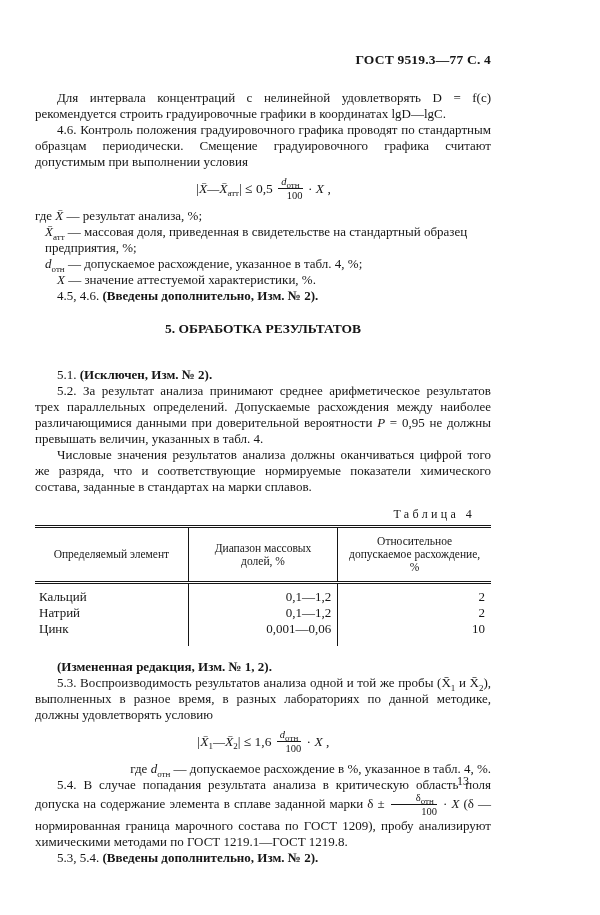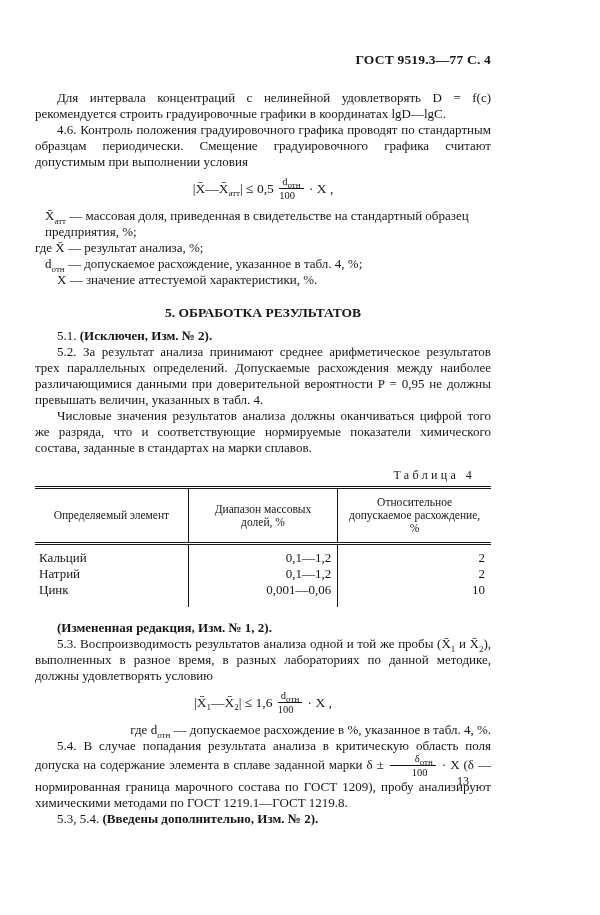--- a/index.html
+++ b/index.html
@@ -12,40 +12,40 @@
     position:relative;width:521px;height:915px;box-sizing:border-box;
     padding:52px 30px 0 35px;overflow:hidden;background:#fff;
   }
   .doc-header{
     text-align:right;font-weight:bold;font-size:13.5px;line-height:16px;
     margin:0 0 22px 0;letter-spacing:0.2px;
   }
   .para{
     margin:0;font-size:13px;line-height:16px;text-align:justify;text-indent:22px;
   }
-  .v{}
+  .v{font-style:italic;}
   sub.sm{font-size:9px;line-height:0;}
   .formula{
     text-align:center;font-size:13.5px;line-height:18px;margin:7px 0 6px 0;
   }
   .frac{
-    display:inline-block;vertical-align:middle;text-align:left;
+    display:inline-block;vertical-align:middle;text-align:right;
     font-size:10.5px;line-height:11px;padding:0 2px;position:relative;top:-1px;
   }
   .frac .num{display:block;border-bottom:1px solid #161616;padding:0 3px 1px 3px;}
   .frac .den{display:block;padding-top:1px;}
   .defs{margin:2px 0 0 0;font-size:13px;line-height:16px;}
   .def{text-align:left;}
   .def.ind1{padding-left:10px;}
   .def.ind2{padding-left:22px;}
   .amend{margin-top:0;}
   .amend b{font-weight:bold;}
   .sec-title{
     text-align:center;font-weight:bold;font-size:13.5px;line-height:16px;
-    margin:17px 0 7px 0;
+    margin:17px 0 30px 0;
   }
   .tbl-label{
     text-align:right;font-size:12px;letter-spacing:0.28em;margin:12px 16px 3px 0;
   }
   table.t4{
     width:100%;border-collapse:collapse;border-top:3px double #161616;
     table-layout:fixed;
   }
   table.t4 th{
     font-weight:normal;font-size:11.5px;line-height:13px;text-align:center;
@@ -70,24 +70,25 @@
 <div class="page">
 
   <div class="doc-header">ГОСТ 9519.3—77 С. 4</div>
 
   <p class="para">Для интервала концентраций с нелинейной удовлетворять D = f(c) рекомендуется строить градуировочные графики в координатах lgD—lgC.</p>
   <p class="para">4.6. Контроль положения градуировочного графика проводят по стандартным образцам периодически. Смещение градуировочного графика считают допустимым при выполнении условия</p>
 
   <div class="formula"><span class="v">|X̄—X̄</span><sub class="sm">атт</sub><span>| ≤ 0,5 </span><span class="frac"><span class="num"><span class="v">d</span><sub class="sm">отн</sub></span><span class="den">100</span></span><span> · </span><span class="v">X</span><span> ,</span></div>
 
   <div class="defs">
+    <div class="def"><span>где </span><span class="v">X̄</span><sub class="sm"></sub><span> — результат анализа, %;</span></div>
     <div class="def ind1"><span></span><span class="v">X̄</span><sub class="sm">атт</sub><span> — массовая доля, приведенная в свидетельстве на стандартный образец предприятия, %;</span></div>
-    <div class="def"><span>где </span><span class="v">X̄</span><sub class="sm"></sub><span> — результат анализа, %;</span></div>
     <div class="def ind1"><span></span><span class="v">d</span><sub class="sm">отн</sub><span> — допускаемое расхождение, указанное в табл. 4, %;</span></div>
     <div class="def ind2"><span></span><span class="v">X</span><sub class="sm"></sub><span> — значение аттестуемой характеристики, %.</span></div>
+    <p class="para amend"><span>4.5, 4.6. </span><b>(Введены дополнительно, Изм. № 2).</b></p>
   </div>
 
   <div class="sec-title">5. ОБРАБОТКА РЕЗУЛЬТАТОВ</div>
 
   <p class="para"><span>5.1. </span><b>(Исключен, Изм. № 2).</b></p>
 
   <p class="para"><span>5.2. За результат анализа принимают среднее арифметическое результатов трех параллельных определений. Допускаемые расхождения между наиболее различающимися данными при доверительной вероятности </span><span class="v">P</span><span> = 0,95 не должны превышать величин, указанных в табл. 4.</span></p>
 
   <p class="para">Числовые значения результатов анализа должны оканчиваться цифрой того же разряда, что и соответствующие нормируемые показатели химического состава, заданные в стандартах на марки сплавов.</p>
 

